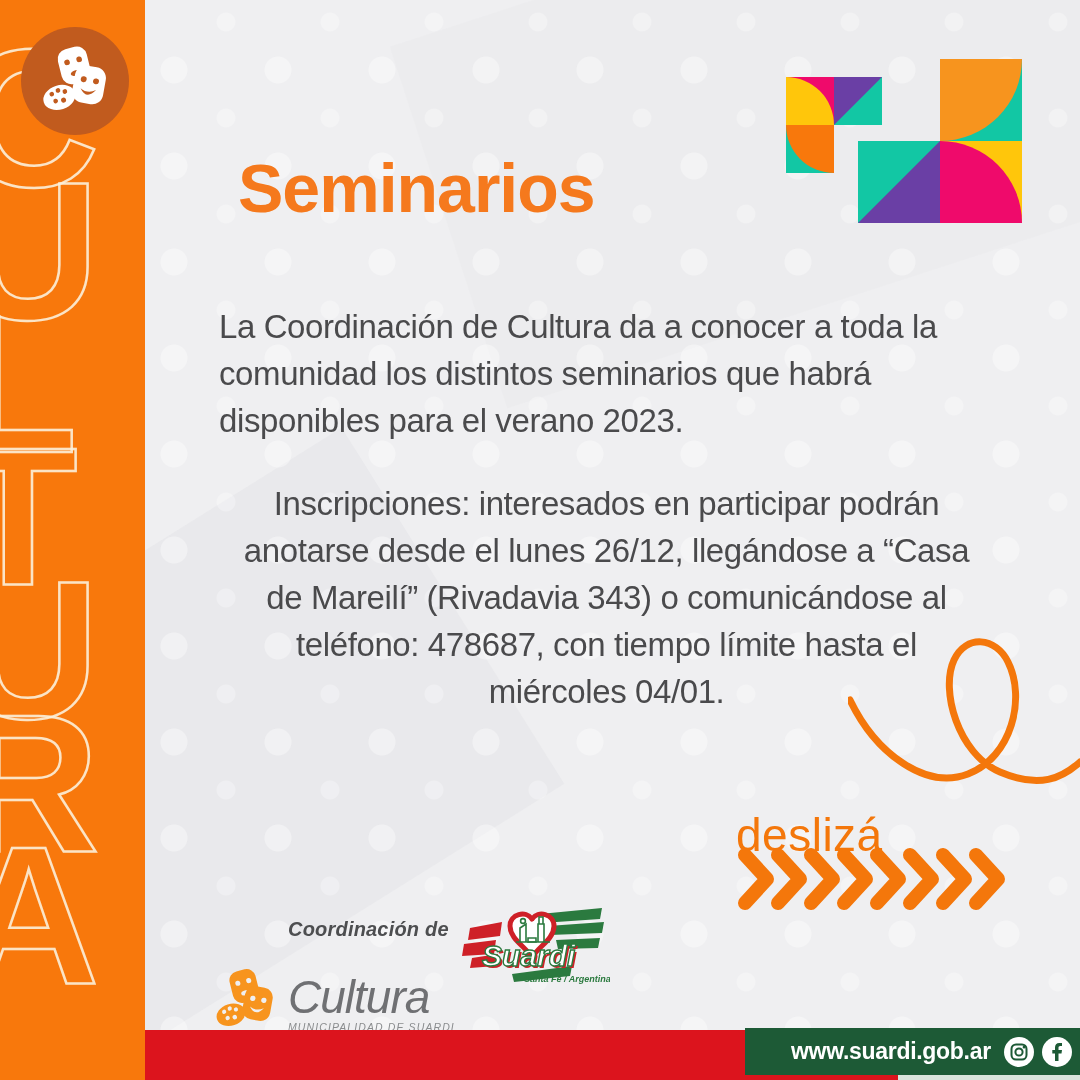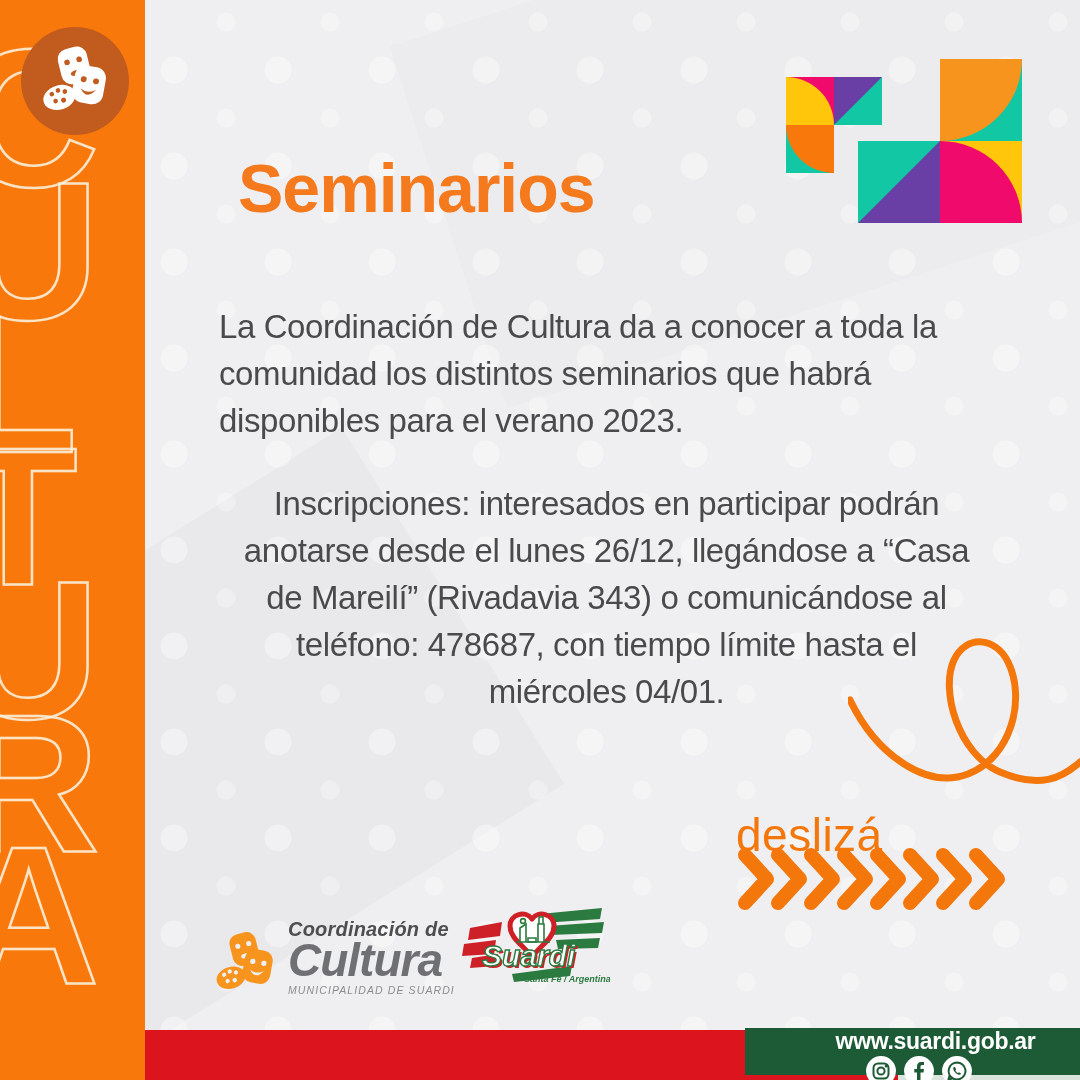--- a/index.html
+++ b/index.html
@@ -43,28 +43,28 @@
   .p2{ top:480px;text-align:center; }
   .highlight{ position:absolute; left:219px; top:709px; font-size:34px;
     font-weight:bold; letter-spacing:-.4px; color:#3F3F41; }
   .swipe-label{ position:absolute; left:736px; top:796px; font-size:46px;
     font-weight:400; letter-spacing:.5px; color:#F4770B;margin-top:12px; }
   .swipe-arrows{ position:absolute; left:737px; top:848px; }
   
   .cultura-logo{ position:absolute; left:210px; top:914px; display:flex; align-items:flex-end; }
   .cultura-text{ margin-left:8px; padding-top:4px; font-style:italic; }
   .cultura-top{ font-size:20px; font-weight:bold; color:#4D4E50; letter-spacing:.2px; }
-  .cultura-name{ font-size:46px; font-weight:bold; color:#6F7073; line-height:38px; letter-spacing:-1px; }
+  .cultura-name{ font-size:46px; font-weight:normal; color:#6F7073; line-height:38px; letter-spacing:-1px;margin-top:37px; }
   .cultura-sub{ font-size:10.5px; color:#8A8C8E; letter-spacing:1.1px; text-align:right; margin-top:5px; }
   .suardi-logo{ position:absolute; left:452px; top:902px; }
   
   .bar-red{ position:absolute; left:145px; top:1030px; width:935px; height:50px; background:#DC141D; }
   .bar-darkred{ position:absolute; left:0; top:1072px; width:145px; height:8px; background:#9E1311; }
   .bar-green{ position:absolute; left:745px; top:1028px; width:335px; height:47px; background:#1D5A36;
-    display:flex; align-items:center;flex-direction:column; }
+    display:flex; align-items:center; }
   .bar-light{ position:absolute; left:898px; top:1075px; width:182px; height:5px; background:#D9E4DC; }
   .website{ color:#FFFFFF; font-size:23px; font-weight:bold; letter-spacing:-.3px; margin-left:46px; }
   .socials{ display:flex; gap:6px; margin-left:12px; }
   .socials svg{ display:block; }
 </style>
 </head>
 <body>
 
 <div class="canvas">
 

